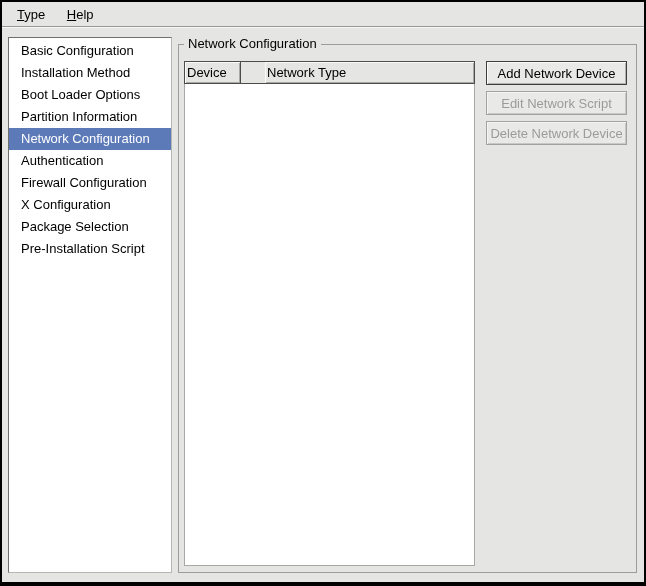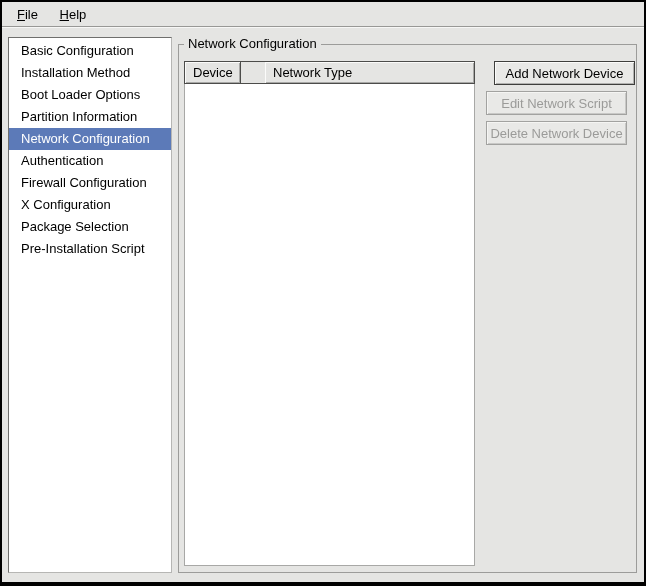--- a/index.html
+++ b/index.html
@@ -48,21 +48,21 @@
     background:#e5e5e3; padding:0 4px; white-space:nowrap;
   }
   
   .table-header {
     position:absolute; left:182px; top:59px; width:291px; height:23px;
     display:flex; box-sizing:border-box;
     background:#e5e5e3; border:1px solid #4c4c4a;
   }
   .th {
     display:flex; align-items:center; height:100%;
-    box-sizing:border-box; padding-left:8px;
+    box-sizing:border-box; padding-left:2px;
     box-shadow: inset 1px 1px 0 #fbfbfa, inset -1px -1px 0 #a8a8a6;
     white-space:nowrap; cursor:default;
   }
   .th-device { width:56px; border-right:1px solid #4c4c4a; }
   .th-type { flex:1;margin-left:24px; }
   .table-body {
     position:absolute; left:182px; top:82px; width:291px; height:482px;
     background:#ffffff; box-sizing:border-box;
     border:1px solid #a8a8a6; border-top:none;
   }
@@ -70,37 +70,36 @@
   .btn {
     position:absolute; left:484px; width:141px; height:24px;
     display:flex; align-items:center; justify-content:center;
     background:#e9e9e7; box-sizing:border-box; white-space:nowrap;
     cursor:default;
   }
   .btn-add {
     top:59px;
     border:1px solid #3e3e3c;
     box-shadow: inset 1px 1px 0 #fbfbfa, inset -1px -1px 0 #b1b1af;
-    margin-left: 8px;
   }
   .btn-edit, .btn-delete {
     border:1px solid #a2a2a0; color:#9b9b99;
     box-shadow: inset 1px 1px 0 #f5f5f3, inset -1px -1px 0 #c8c8c6;
   }
   .btn-edit { top:89px; }
   .btn-delete { top:119px; }
 </style>
 </head>
 <body>
 
 <div class="window">
   <div class="inner">
 
     <div class="menubar">
-      <span class="menu-item">File</span>
+      <span class="menu-item">Type</span>
       <span class="menu-item">Help</span>
     </div>
 
     <div class="sidebar">
       <div class="side-item">Basic Configuration</div>
       <div class="side-item">Installation Method</div>
       <div class="side-item">Boot Loader Options</div>
       <div class="side-item">Partition Information</div>
       <div class="side-item selected">Network Configuration</div>
       <div class="side-item">Authentication</div>

